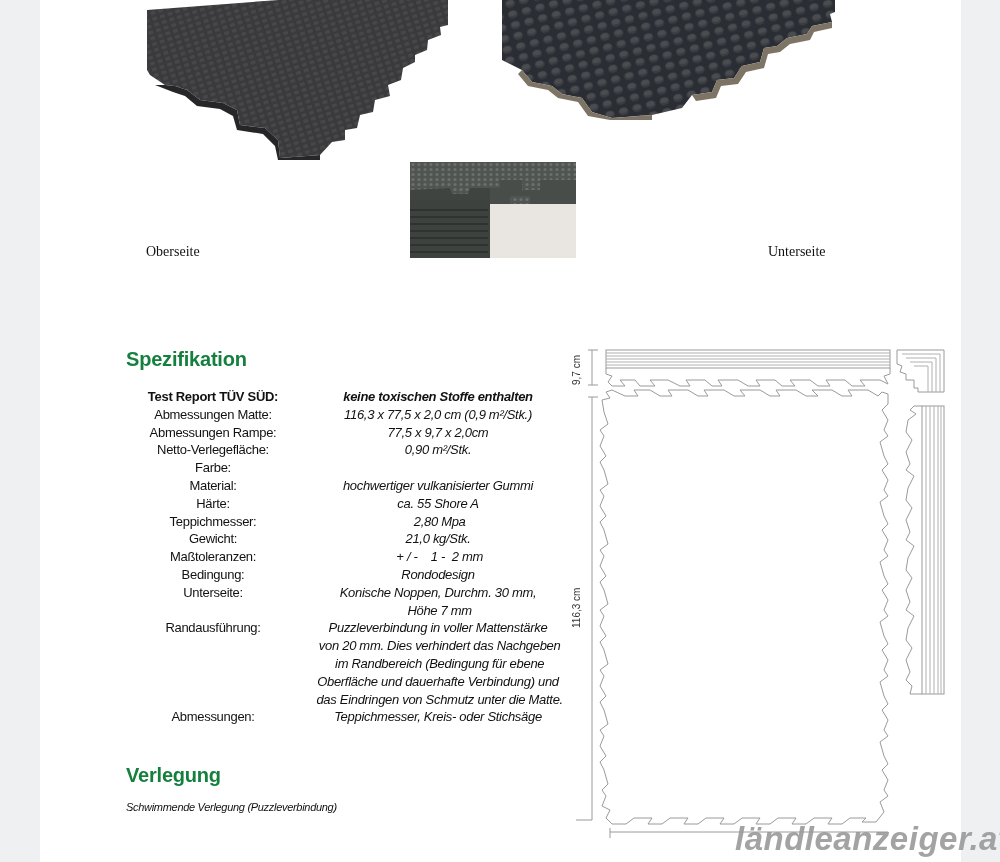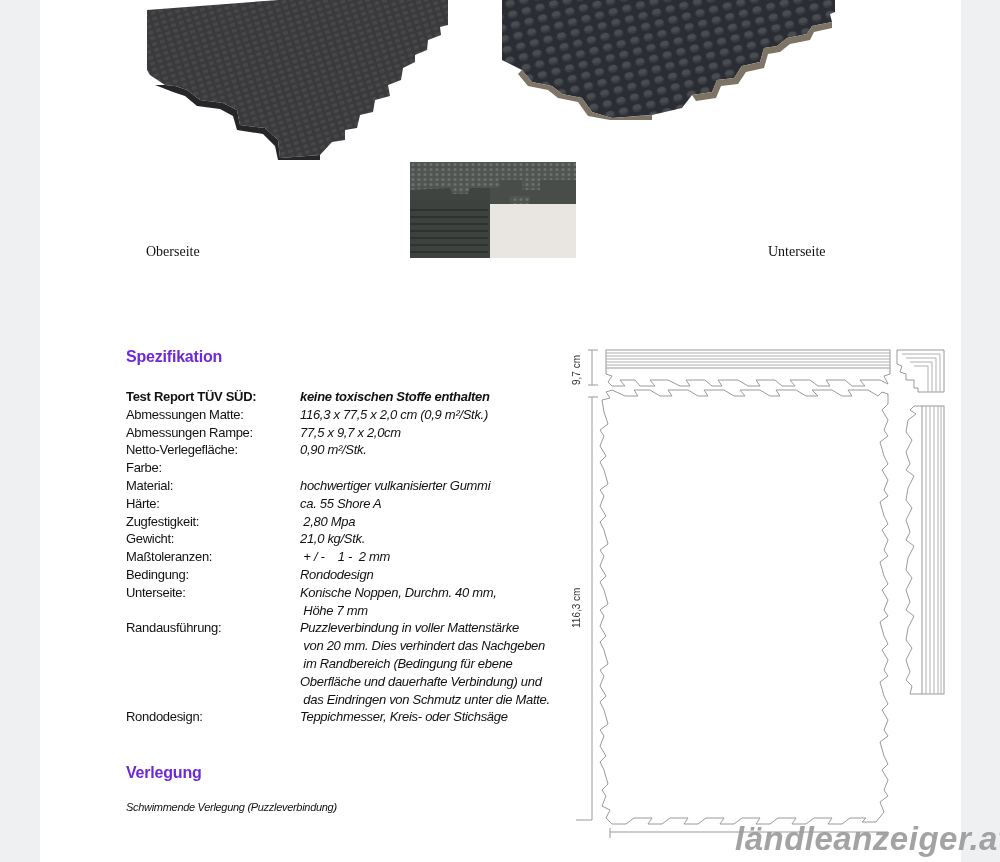--- a/index.html
+++ b/index.html
@@ -10,26 +10,26 @@
   
   .photo { position: absolute; overflow: hidden; }
   .photo-top { left: 145px; top: 0; width: 303px; height: 160px; }
   .photo-bottom { left: 502px; top: 0; width: 333px; height: 120px; }
   .photo-ramp { left: 410px; top: 162px; width: 166px; height: 96px; }
 
   .caption { position: absolute; font-family: "Liberation Serif", serif; font-size: 14px; color: #111; }
   .caption-left { left: 126px; top: 244px; margin-left: 20px; }
   .caption-right { left: 768px; top: 244px; }
 
-  .h2 { position: absolute; font-size: 16px; font-weight: bold; color: #6d28d9; letter-spacing: -0.2px; }
+  .h2 { position: absolute; font-size: 20px; font-weight: bold; color: #15803d; letter-spacing: -0.2px; }
   .h2-spec { left: 126px; top: 348px; }
   .h2-verl { left: 126px; top: 764px; }
 
   .spec-table { position: absolute; left: 126px; top: 388px; width: 450px; font-size: 13px; line-height: 17.8px; letter-spacing: -0.3px; }
-  .spec-row { display: flex; }
+  .spec-row { display: flex; text-align: center; }
   .spec-label { width: 174px; flex: none; }
   .spec-value { flex: 1; white-space: pre; font-style: italic; }
   .spec-row.bold { font-weight: bold; }
 
   .verl-text { position: absolute; left: 126px; top: 801px; font-size: 11px; letter-spacing: -0.3px; font-style: italic; }
 
   .diagram { position: absolute; left: 565px; top: 340px; width: 390px; height: 522px; }
   .dim-label { position: absolute; font-size: 10px; color: #333; }
   .dim-v1 { left: 560px; top: 358px; transform: rotate(-90deg); transform-origin: left top; }
 
@@ -121,38 +121,38 @@
     </div>
   <div class="spec-row">
       <span class="spec-label">Material:</span>
       <span class="spec-value">hochwertiger vulkanisierter Gummi</span>
     </div>
   <div class="spec-row">
       <span class="spec-label">Härte:</span>
       <span class="spec-value">ca. 55 Shore A</span>
     </div>
   <div class="spec-row">
-      <span class="spec-label">Zugfestigkeit:</span>
+      <span class="spec-label">Teppichmesser:</span>
       <span class="spec-value"> 2,80 Mpa</span>
     </div>
   <div class="spec-row">
       <span class="spec-label">Gewicht:</span>
       <span class="spec-value">21,0 kg/Stk.</span>
     </div>
   <div class="spec-row">
       <span class="spec-label">Maßtoleranzen:</span>
       <span class="spec-value"> + / -    1 -  2 mm</span>
     </div>
   <div class="spec-row">
       <span class="spec-label">Bedingung:</span>
       <span class="spec-value">Rondodesign</span>
     </div>
   <div class="spec-row">
       <span class="spec-label">Unterseite:</span>
-      <span class="spec-value">Konische Noppen, Durchm. 40 mm,</span>
+      <span class="spec-value">Konische Noppen, Durchm. 30 mm,</span>
     </div>
   <div class="spec-row">
       <span class="spec-label"></span>
       <span class="spec-value"> Höhe 7 mm</span>
     </div>
   <div class="spec-row">
       <span class="spec-label">Randausführung:</span>
       <span class="spec-value">Puzzleverbindung in voller Mattenstärke</span>
     </div>
   <div class="spec-row">
@@ -165,21 +165,21 @@
     </div>
   <div class="spec-row">
       <span class="spec-label"></span>
       <span class="spec-value">Oberfläche und dauerhafte Verbindung) und</span>
     </div>
   <div class="spec-row">
       <span class="spec-label"></span>
       <span class="spec-value"> das Eindringen von Schmutz unter die Matte.</span>
     </div>
   <div class="spec-row">
-      <span class="spec-label">Rondodesign:</span>
+      <span class="spec-label">Abmessungen:</span>
       <span class="spec-value">Teppichmesser, Kreis- oder Stichsäge</span>
     </div>
 </div>
 
 <div class="h2 h2-verl">Verlegung</div>
 <div class="verl-text">Schwimmende Verlegung (Puzzleverbindung)</div>
 
 <svg class="diagram" viewBox="565 340 390 522" width="390" height="522">
   <g fill="none" stroke="#9a9a9a" stroke-width="1">
 

